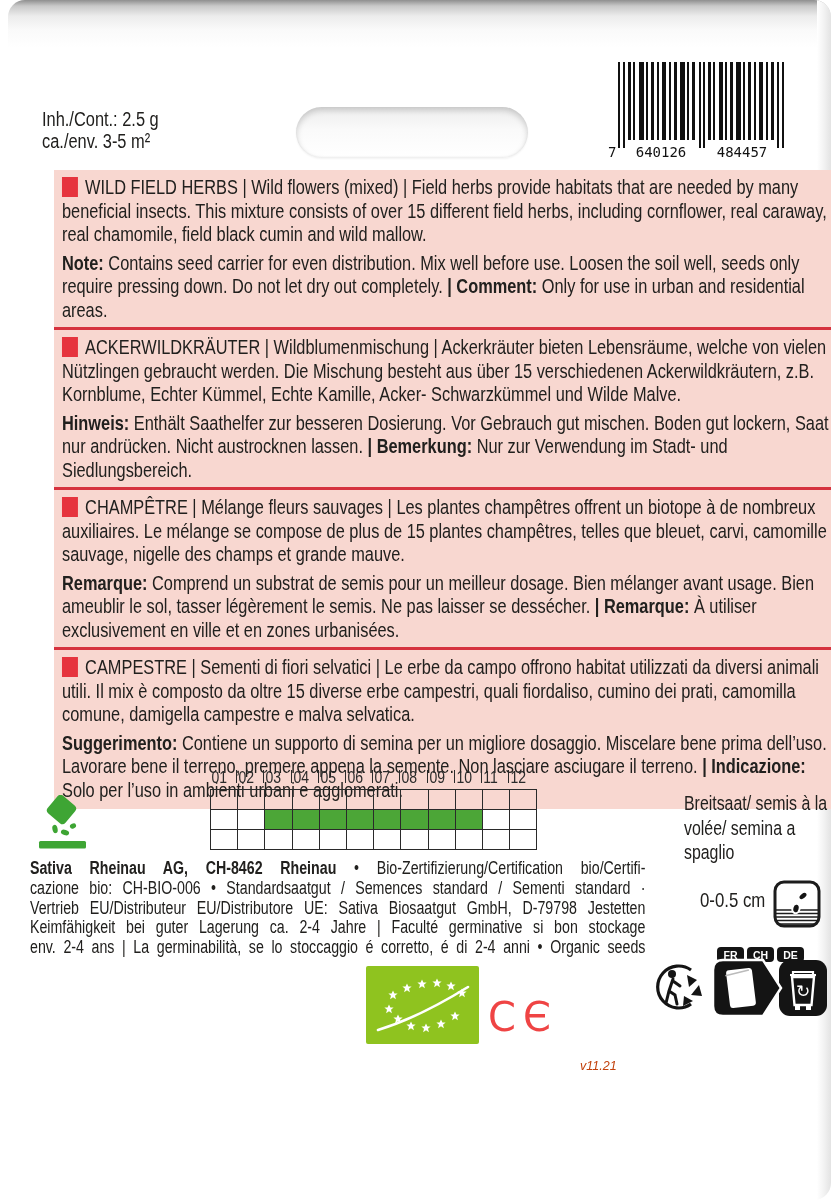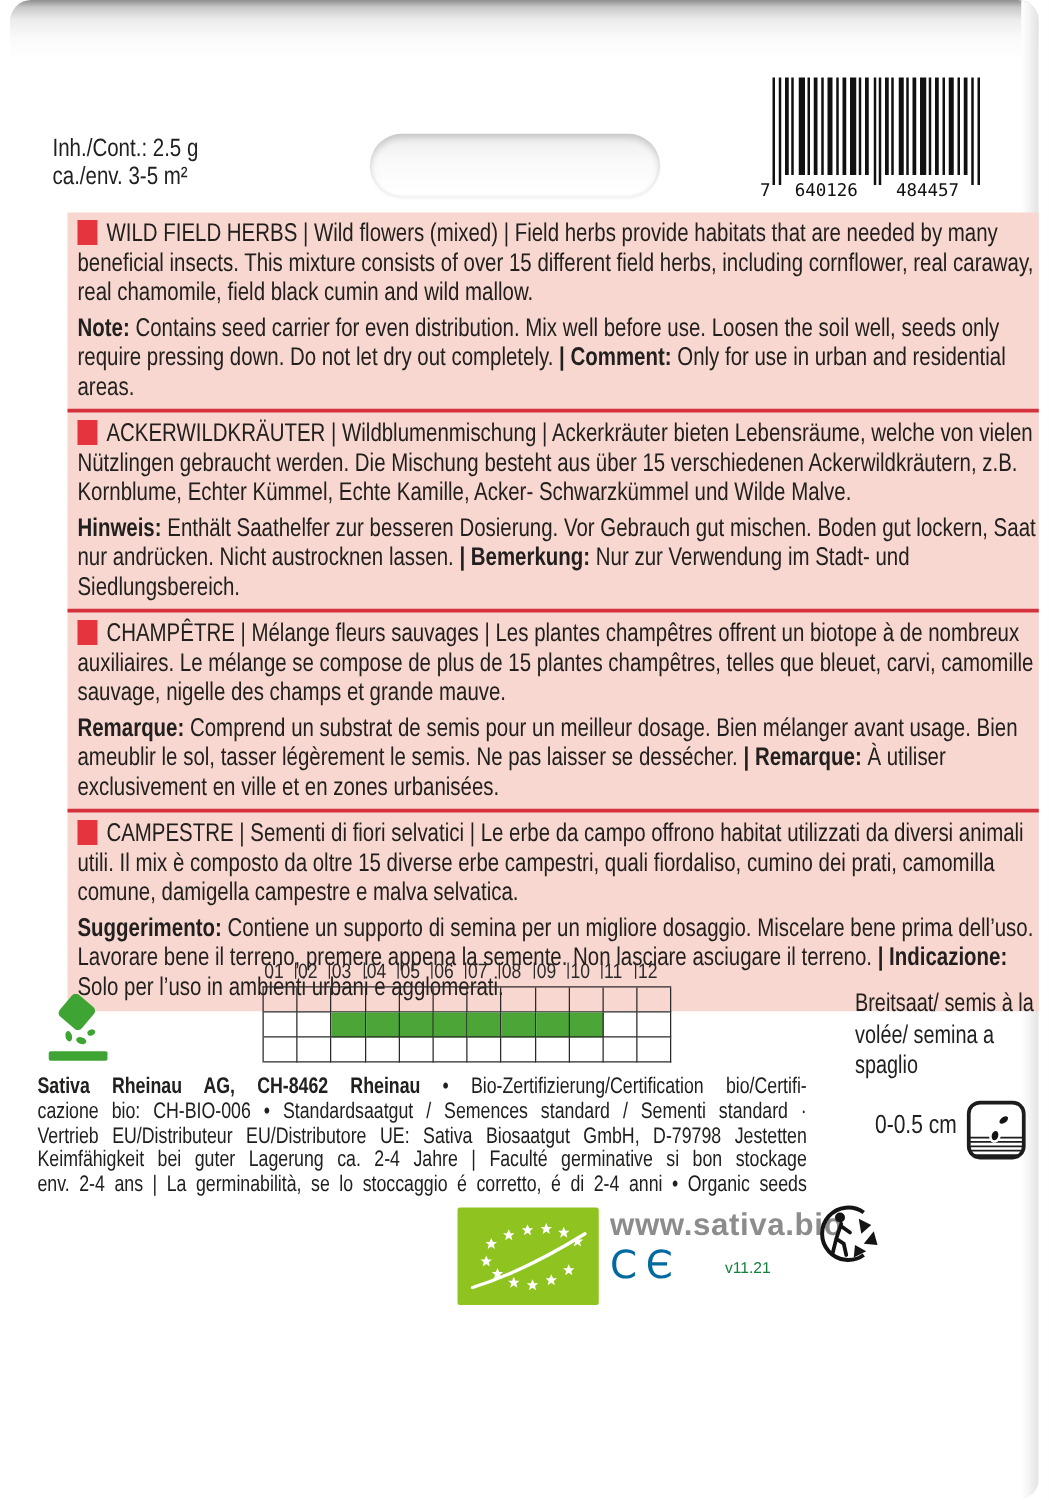--- a/index.html
+++ b/index.html
@@ -55,23 +55,23 @@
   .depth-icon { position:absolute; left:764px; top:879px; }
 
   
   .finfo { position:absolute; left:22px; top:859px; width:780px; transform:scaleX(.789); transform-origin:left top;
     font-size:18px; line-height:19.8px; }
   .f-line { text-align:justify; text-align-last:justify; white-space:normal; }
 
   
   .eu { position:absolute; left:358px; top:966px; width:113px; height:78px; background:#8fc31f; border-radius:2px; }
   .site { position:absolute; left:480px; top:966px; font-size:25px; font-weight:bold; color:#8c8c8c; letter-spacing:.5px; }
-  .ce { position:absolute; left:480px; top:994px; font-size:31px; color:#0369a1; letter-spacing:7px;
+  .ce { position:absolute; left:480px; top:994px; font-size:40px; color:#ef4444; letter-spacing:7px;
     font-family:"DejaVu Sans", sans-serif; }
-  .ver { position:absolute; left:572px; top:1007px; font-size:12.5px; color:#15803d; }
+  .ver { position:absolute; left:572px; top:1059px; font-size:12.5px; color:#c2410c;font-style:italic; }
 
   .triman { position:absolute; left:645px; top:961px; }
   .sorting { position:absolute; left:703px; top:947px; }
 </style>
 </head>
 <body>
 
 <div class="canvas">
 
   <div class="top-shade"></div>
@@ -249,27 +249,49 @@
         <use href="#st" x="96" y="27"></use>
       <use href="#st" x="23" y="43"></use>
         <use href="#st" x="32" y="53"></use>
         <use href="#st" x="45" y="60"></use>
       <use href="#st" x="60" y="62"></use>
         <use href="#st" x="75" y="58"></use>
         <use href="#st" x="89" y="50"></use>
     </svg>
   </div>
 
-  <div class="site">www.sativa.bio</div>
   <div class="ce">CЄ</div>
   <div class="ver">v11.21</div>
 
   <svg class="triman" width="56" height="52" viewBox="0 0 56 52">
     <path d="M 38 9 A 21 21 0 1 0 38 43" fill="none" stroke="#141414" stroke-width="3.2"></path>
     <circle cx="19" cy="13" r="4" fill="#141414"></circle>
     <path d="M20 18 L16 30 L13 42 M16 30 L22 34 L24 43 M20 20 L27 25" fill="none" stroke="#141414" stroke-width="3" stroke-linecap="round"></path>
     <path d="M34 14 L44 19 L36 26 Z" fill="#141414"></path>
     <path d="M46 24 L49 35 L38 34 Z" fill="#141414"></path>
     <path d="M40 40 L30 45 L31 35 Z" fill="#141414"></path>
   </svg>
 
+  <div class="sorting">
+    <svg width="116" height="70" viewBox="0 0 116 70">
+      <rect x="6" y="0" width="27" height="15" rx="4" fill="#141414"></rect>
+      <rect x="36" y="0" width="27" height="15" rx="4" fill="#141414"></rect>
+      <rect x="66" y="0" width="27" height="15" rx="4" fill="#141414"></rect>
+      <text x="19.5" y="11.5" text-anchor="middle" font-size="10.5" font-weight="bold" fill="#fff" font-family="Liberation Sans, sans-serif">FR</text>
+      <text x="49.5" y="11.5" text-anchor="middle" font-size="10.5" font-weight="bold" fill="#fff" font-family="Liberation Sans, sans-serif">CH</text>
+      <text x="79.5" y="11.5" text-anchor="middle" font-size="10.5" font-weight="bold" fill="#fff" font-family="Liberation Sans, sans-serif">DE</text>
+      <g>
+        <rect x="68" y="13" width="48" height="56" rx="11" fill="#141414"></rect>
+        <path d="M79 28 h26 M82 25 h20 v3 h-20 Z" stroke="#fff" stroke-width="2.2" fill="none"></path>
+        <path d="M81 30 L83.5 58 H100.5 L103 30 Z" fill="none" stroke="#fff" stroke-width="2.4"></path>
+        <rect x="84" y="58" width="5" height="5" fill="#fff"></rect>
+          <rect x="95" y="58" width="5" height="5" fill="#fff"></rect>
+        <text x="92" y="50" text-anchor="middle" font-size="17" fill="#fff" font-family="DejaVu Sans, sans-serif">↻</text>
+      </g>
+      <g>
+        <path d="M12 13 H52 L70 41 L52 69 H12 Q2 69 2 59 V23 Q2 13 12 13 Z" fill="#141414" stroke="#fff" stroke-width="2.5"></path>
+        <rect x="17" y="22" width="26" height="38" rx="3" fill="#fff" transform="rotate(-7 30 41)"></rect>
+        <path d="M16 27 L40 24" stroke="#bbb" stroke-width="1.5" transform="rotate(-7 30 41)"></path>
+      </g>
+    </svg>
+  </div>
 
 </div>
 
 </body></html>

